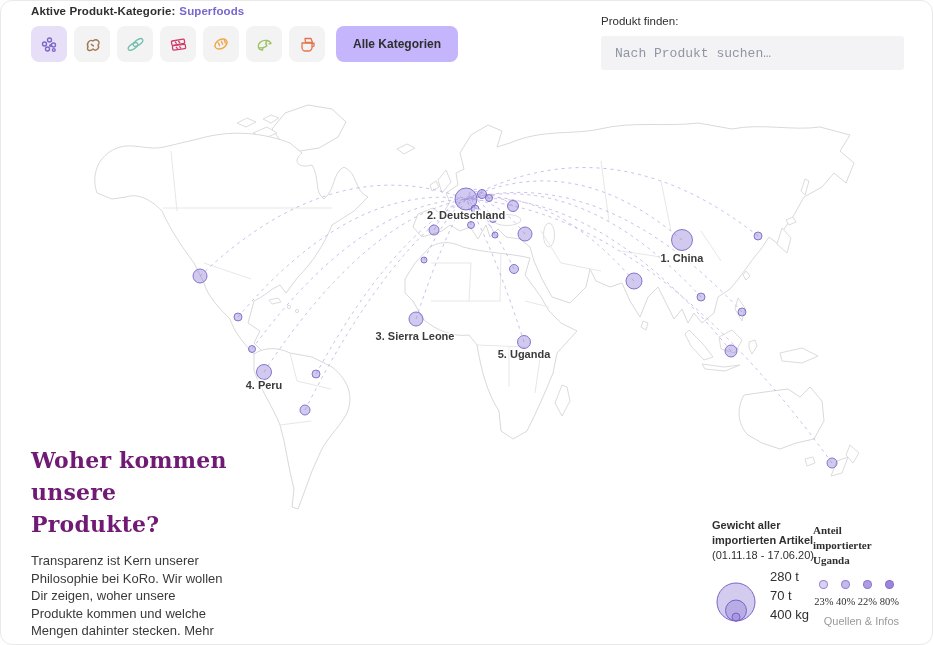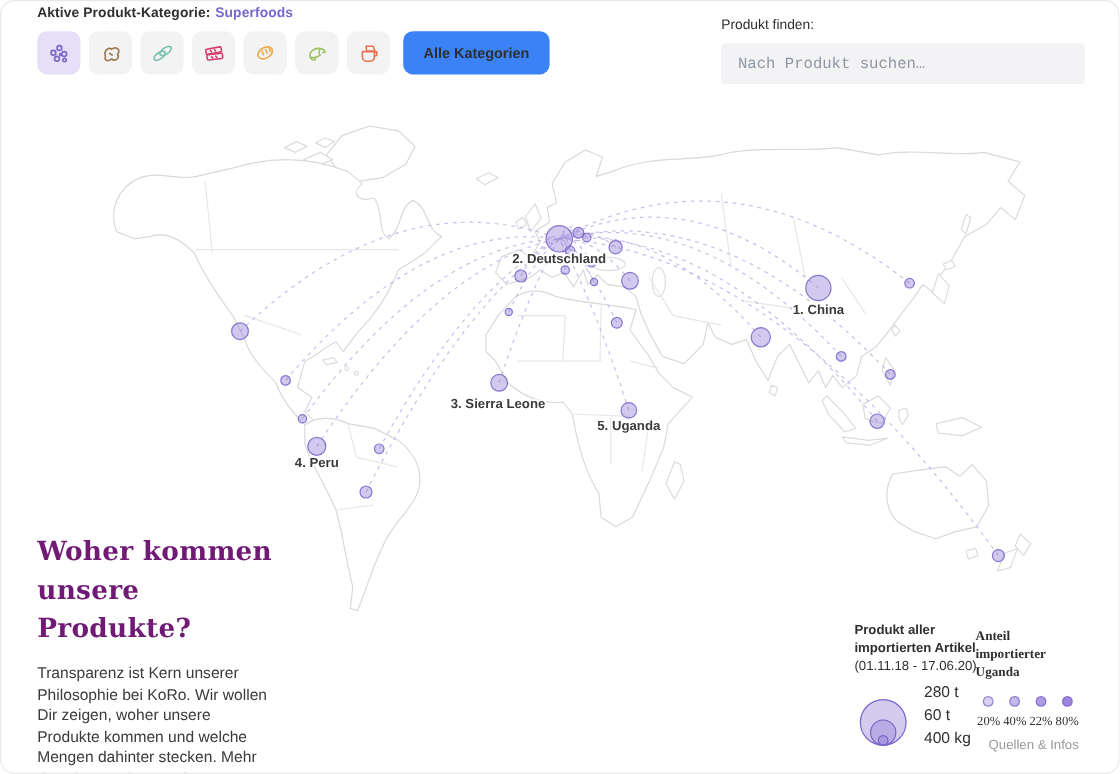--- a/index.html
+++ b/index.html
@@ -15,21 +15,21 @@
   .cat-line { font-size:11.5px; font-weight:bold; letter-spacing:.1px; }
   .cat-line .val { color:#7668cf; margin-left:4px; text-decoration:none; cursor:pointer; }
   .cat-row { display:flex; gap:7px; margin-top:9px; align-items:center; }
   .cat-btn {
     width:36px; height:36px; border:none; border-radius:8px; background:#f3f3f4;
     display:flex; align-items:center; justify-content:center; cursor:pointer; padding:0;
   }
   .cat-btn.active { background:#e6dff7; }
   .cat-btn svg { display:block; }
   .all-btn {
-    height:36px; border:none; border-radius:8px; background:#3b82f6; cursor:pointer;
+    height:36px; border:none; border-radius:8px; background:#c4b5fd; cursor:pointer;
     font-family:"Liberation Sans", sans-serif; font-weight:bold; font-size:12px;
     color:#2f2f2f; padding:0 17px; margin-left:4px;
   }
 
   .hdr-right { position:absolute; left:600px; top:14px; width:303px; z-index:3; }
   .find-label { font-size:11.5px; font-weight:normal; }
   .search-input {
     margin-top:9px; width:303px; height:34px; border:none; border-radius:3px;
     background:#f3f3f5; padding:0 14px; font-family:Liberation Mono, monospace;
     font-size:13px; color:#3a3a3a;
@@ -284,47 +284,47 @@
     <input class="search-input" type="text" placeholder="Nach Produkt suchen…" style="">
   </div>
 
   <div class="intro">
     <h1><span>Woher kommen</span><br><span>unsere Produkte?</span></h1>
     <p><span>Transparenz ist Kern unserer Philosophie bei KoRo. Wir wollen Dir zeigen, woher unsere Produkte kommen und welche Mengen dahinter stecken. Mehr dazu im </span><a>Food Journal.</a></p>
   </div>
 
   <div class="legend-weight">
     <div class="lg-title">
-      <span>Produkt aller</span><br>
+      <span>Gewicht aller</span><br>
       <span>importierten Artikel</span>
     </div>
     <div class="lg-period">(01.11.18 - 17.06.20)</div>
     <div class="lw-row">
       <svg class="lw-circles" width="48" height="48" viewBox="0 0 48 48">
         <circle cx="24" cy="26" r="19"></circle>
         <circle cx="24" cy="34.5" r="10.5"></circle>
         <circle cx="24" cy="41" r="4"></circle>
       </svg>
       <div class="lw-sizes">
         <span>280 t</span>
-        <span>60 t</span>
+        <span>70 t</span>
         <span>400 kg</span>
       </div>
     </div>
   </div>
 
   <div class="legend-share">
     <div class="lg-title">
       <span>Anteil</span><br>
       <span>importierter Uganda</span>
     </div>
     <div class="ls-row" id="share-row">
         <div class="ls-item">
           <div class="ls-dot" style="background: rgb(217, 210, 242);"></div>
-          <div class="ls-pct">20%</div>
+          <div class="ls-pct">23%</div>
         </div>
         <div class="ls-item">
           <div class="ls-dot" style="background: rgb(197, 184, 234);"></div>
           <div class="ls-pct">40%</div>
         </div>
         <div class="ls-item">
           <div class="ls-dot" style="background: rgb(175, 157, 226);"></div>
           <div class="ls-pct">22%</div>
         </div>
         <div class="ls-item">

